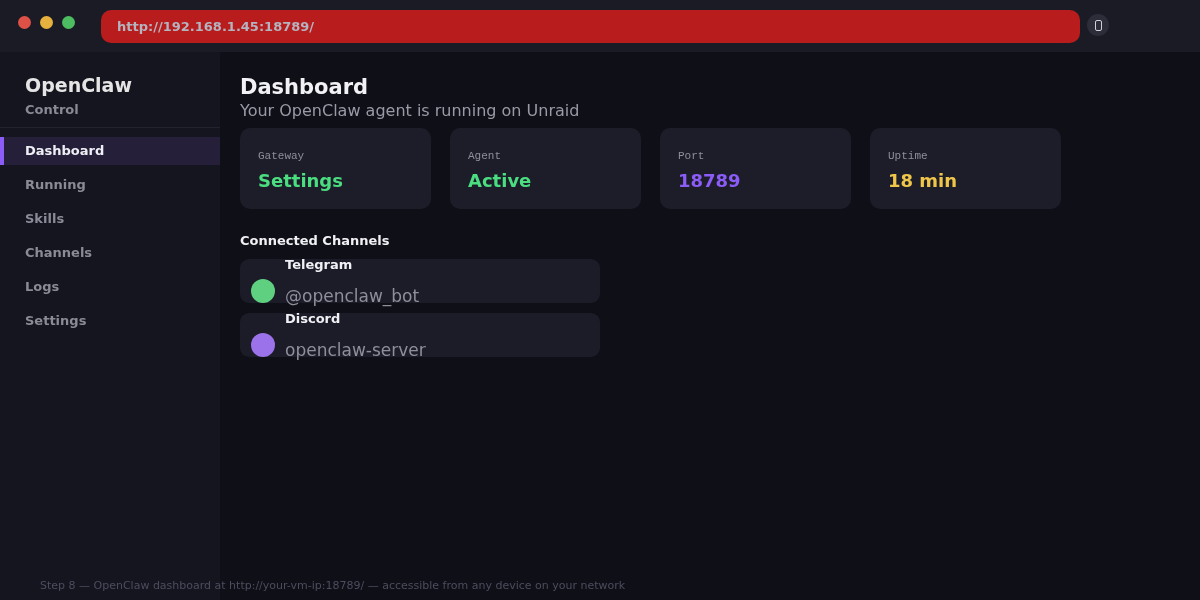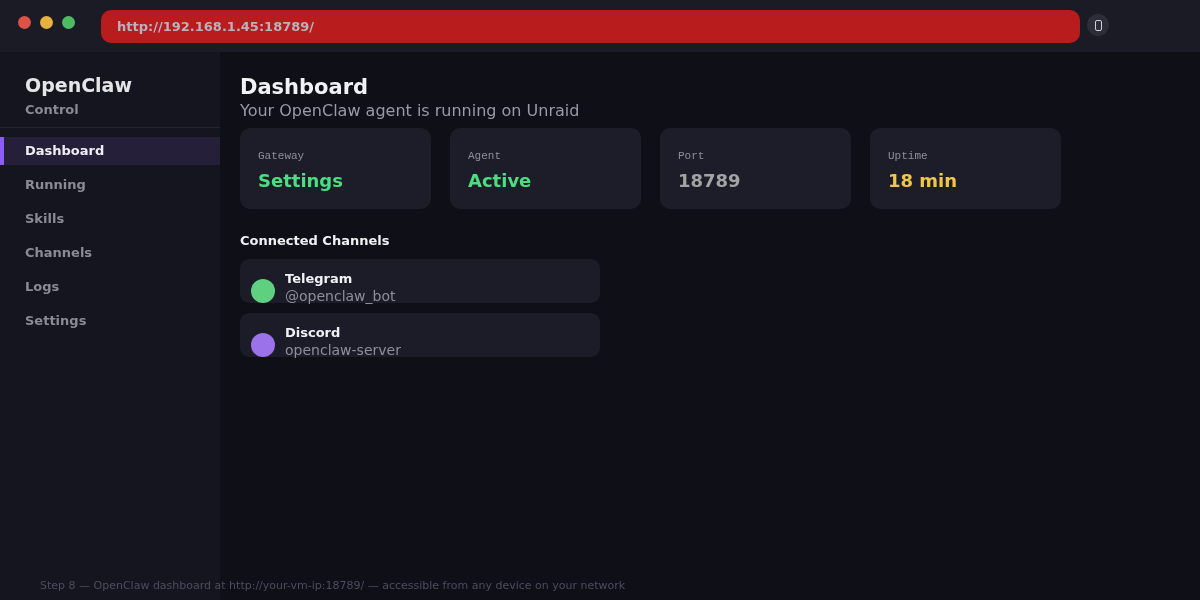--- a/index.html
+++ b/index.html
@@ -121,21 +121,21 @@
     margin-top:10px;
     cursor:pointer;
   }
   .channel-row:first-of-type { margin-top:12px; }
   .channel-dot {
     width:24px; height:24px; border-radius:50%;
     margin-left:11px; flex-shrink:0;
   }
   .channel-text { margin-left:10px; }
   .channel-name { color:#f0f0f5; font-size:13px; font-weight:bold; line-height:15px; }
-  .channel-detail { margin-top:4px; color:#8f8f9c; font-size:14px; line-height:13px; }
+  .channel-detail { margin-top:18px; color:#8f8f9c; font-size:17px; line-height:13px; }
 
   
   .footer {
     position:absolute; left:40px; bottom:8px;
     color:#4c4c5e;
     font-size:11px;
     z-index:5;
   }
 </style>
 </head>
@@ -175,21 +175,21 @@
     <div class="stat-card">
       <div class="stat-label">Gateway</div>
       <div class="stat-value" style="color: rgb(74, 222, 128);">Settings</div>
     </div>
     <div class="stat-card">
       <div class="stat-label">Agent</div>
       <div class="stat-value" style="color: rgb(74, 222, 128);">Active</div>
     </div>
     <div class="stat-card">
       <div class="stat-label">Port</div>
-      <div class="stat-value" style="color: #a3a3a3;">18789</div>
+      <div class="stat-value" style="color: #8b5cf6;">18789</div>
     </div>
     <div class="stat-card">
       <div class="stat-label">Uptime</div>
       <div class="stat-value" style="color: rgb(240, 198, 74);">18 min</div>
     </div>
   </div>
 
   <div class="channels-heading">Connected Channels</div>
 
   <div class="channel-row">

